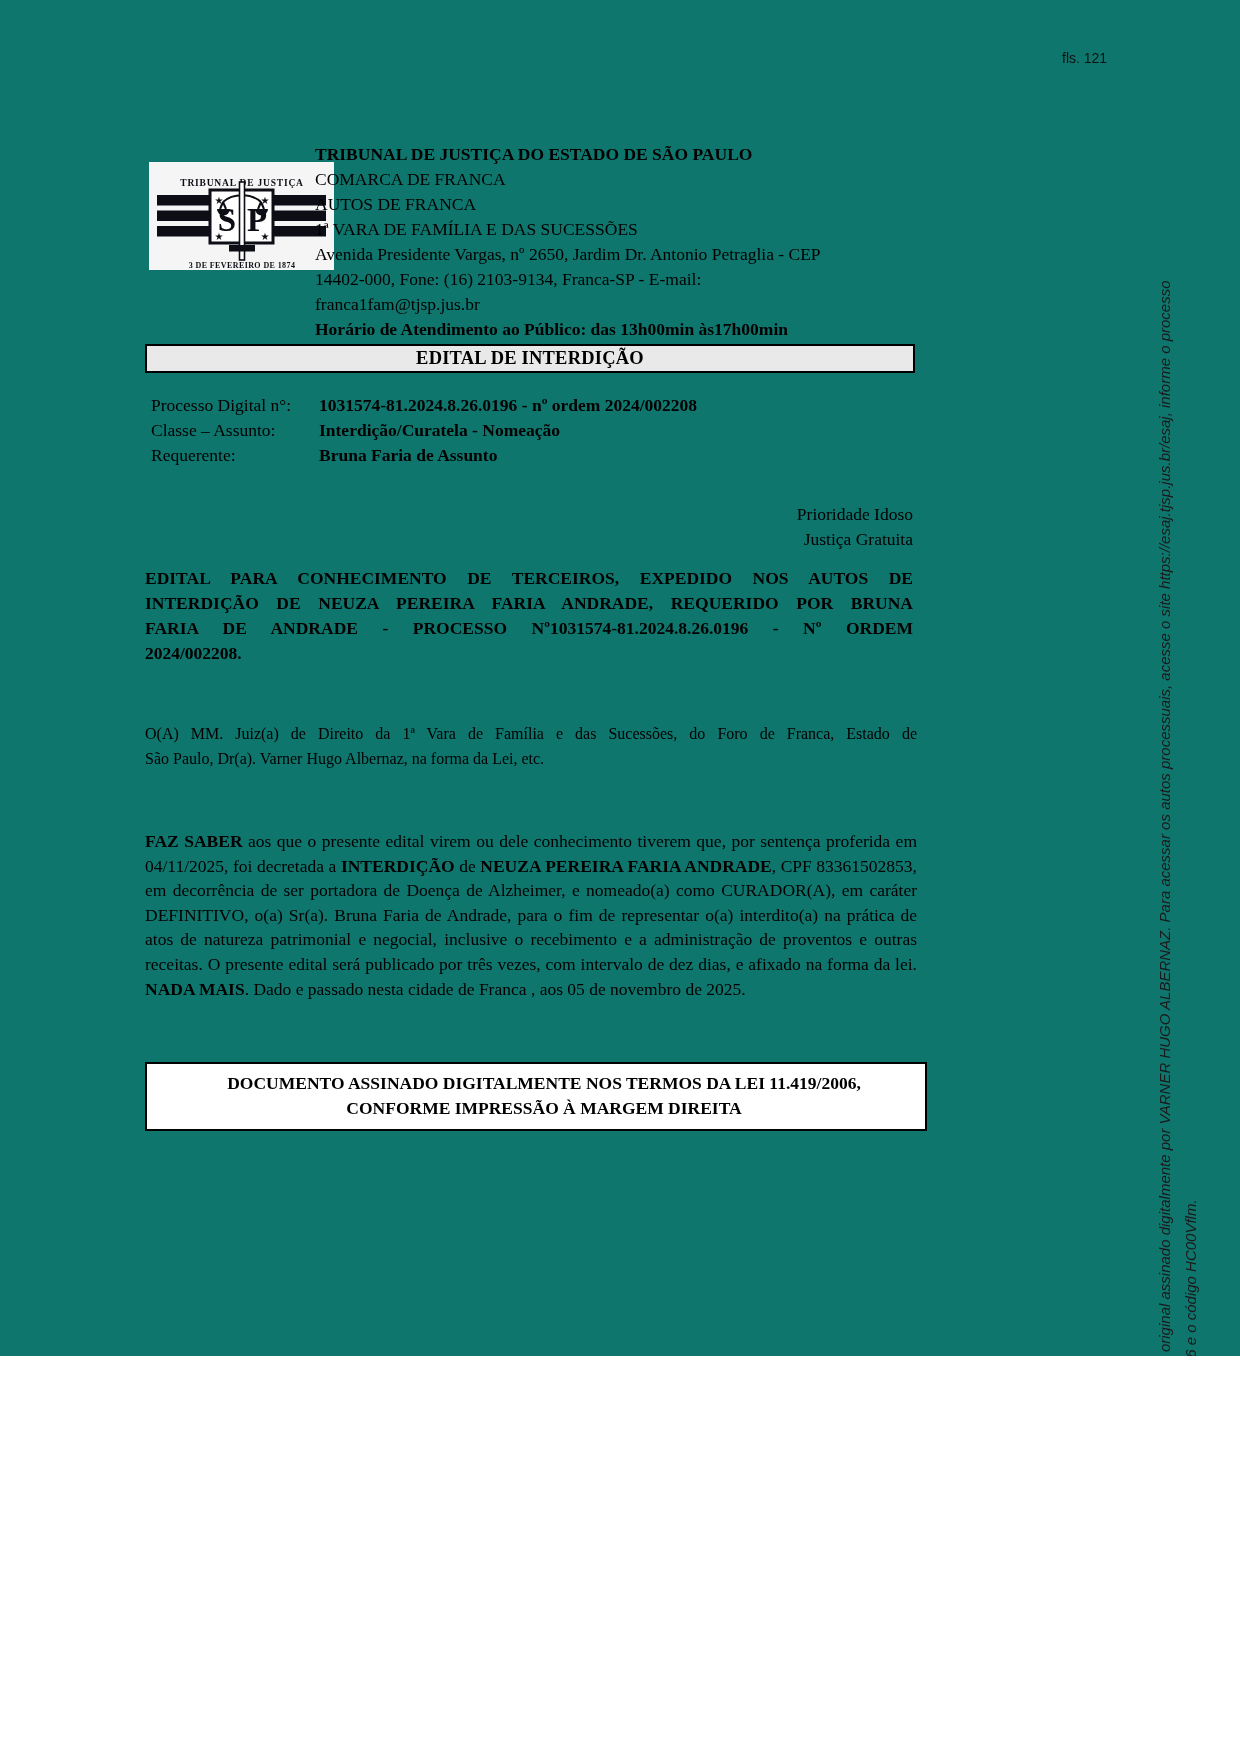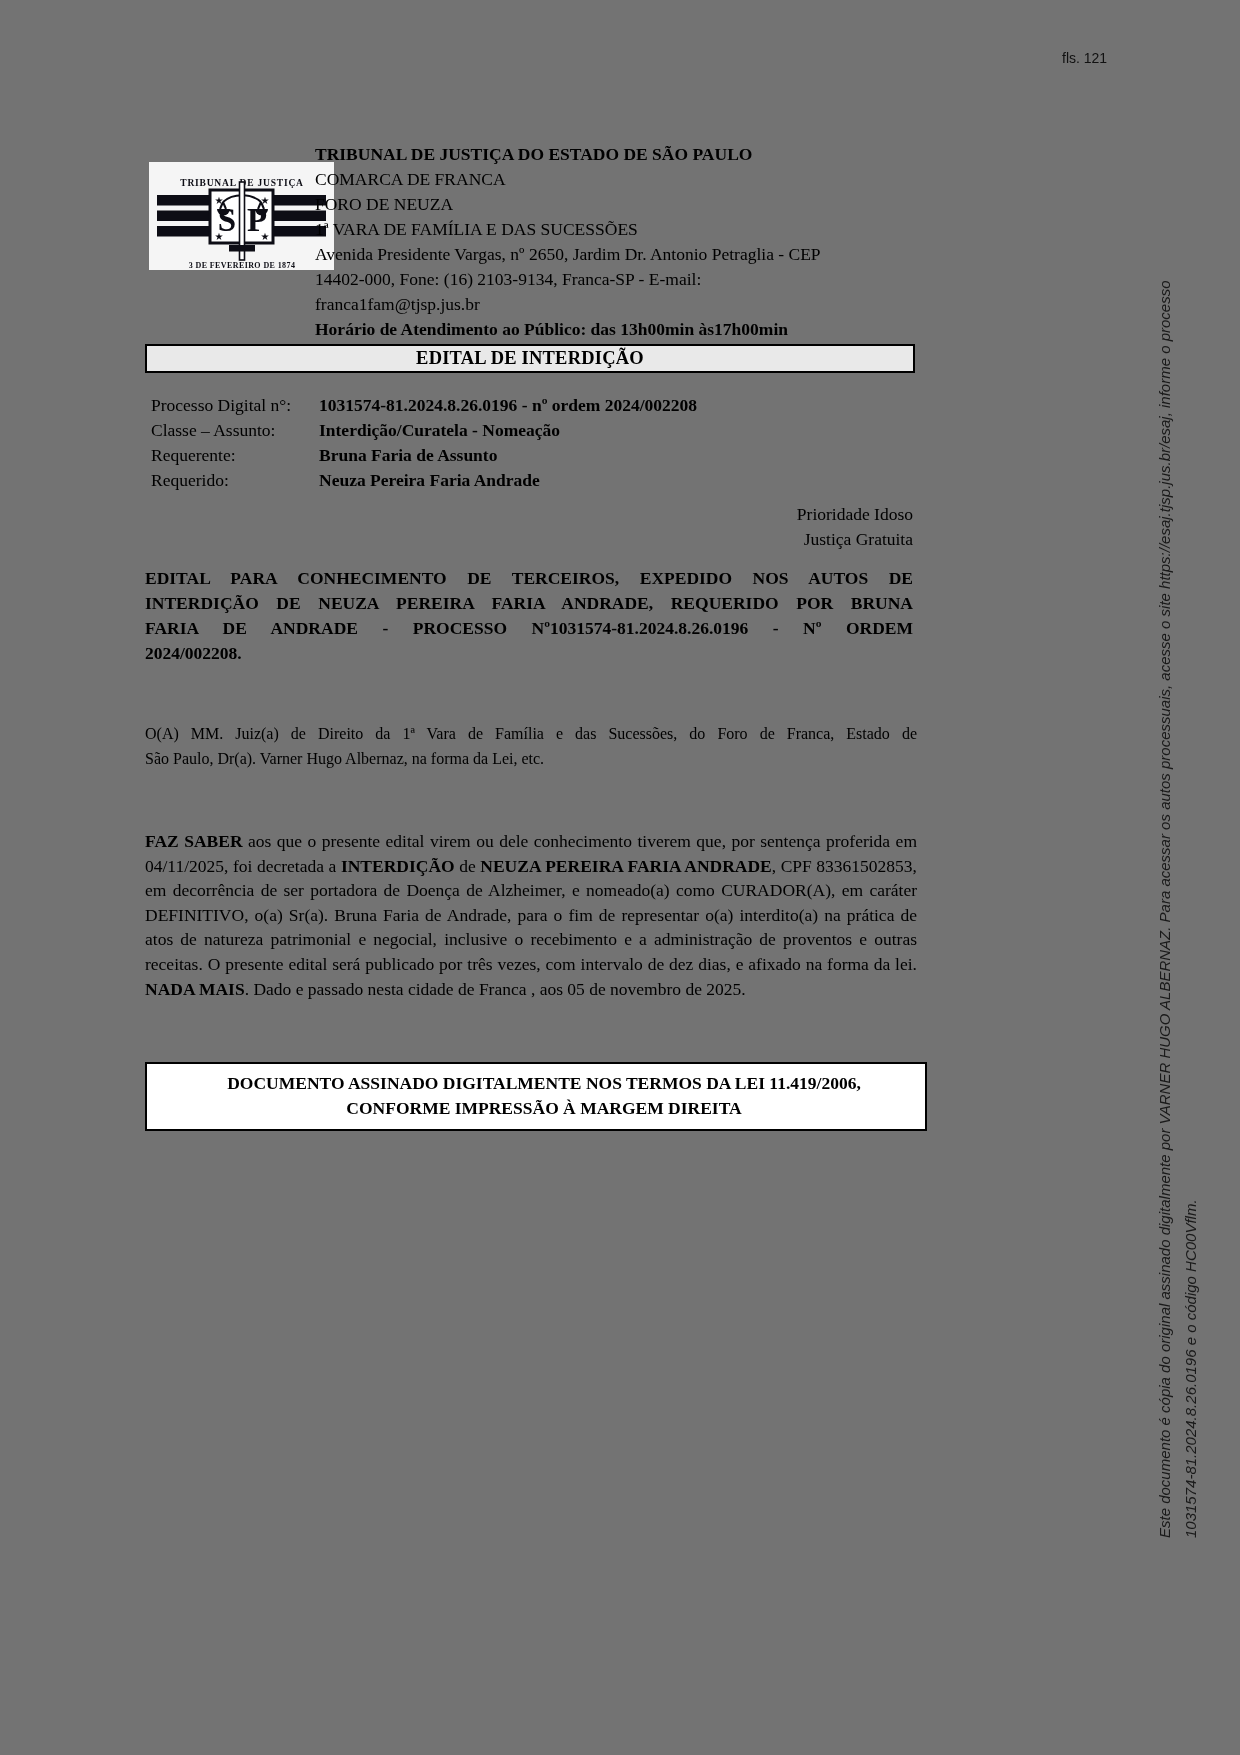--- a/index.html
+++ b/index.html
@@ -1,19 +1,19 @@
 <!DOCTYPE html>
 <html lang="pt"><head>
 <meta charset="utf-8">
 <style>
   html,body{margin:0;padding:0;background:#fff;}
   .page{
     position:relative;
-    width:1240px;height:1755px;
-    background:#737373;
+    width:1240px;height:1356px;
+    background:#0f766e;
     color:#000;
     font-family:"Liberation Serif","DejaVu Serif",serif;
     overflow:hidden;
   }
   .folio{
     position:absolute;left:1062px;top:50px;
     font-family:"Liberation Sans","DejaVu Sans",sans-serif;
     font-size:14px;color:#111;
   }
   
@@ -119,21 +119,21 @@
         <rect x="90.5" y="20" width="5" height="78" fill="#ffffff" stroke="#0d0d15" stroke-width="1.6"></rect>
         <rect x="80" y="83" width="26" height="6.5" fill="#0d0d15"></rect>
       </g>
       <text class="logo-cap" x="93" y="106" text-anchor="middle" font-size="8" letter-spacing="0.4">3 DE FEVEREIRO DE 1874</text>
     </svg>
   </div>
 
   <div class="header">
     <div class="court">TRIBUNAL DE JUSTIÇA DO ESTADO DE SÃO PAULO</div>
     <div>COMARCA DE FRANCA</div>
-    <div>FORO DE NEUZA</div>
+    <div>AUTOS DE FRANCA</div>
     <div>1ª VARA DE FAMÍLIA E DAS SUCESSÕES</div>
     <div>Avenida Presidente Vargas, nº 2650, Jardim Dr. Antonio Petraglia - CEP</div>
     <div>14402-000, Fone: (16) 2103-9134, Franca-SP - E-mail:</div>
     <div>franca1fam@tjsp.jus.br</div>
     <div class="hours">Horário de Atendimento ao Público: das 13h00min às17h00min</div>
   </div>
 
   <div class="title-box">
     <span>EDITAL DE INTERDIÇÃO</span>
   </div>
@@ -143,24 +143,20 @@
       <div class="lbl">Processo Digital n°:</div>
       <div class="val">1031574-81.2024.8.26.0196 - nº ordem 2024/002208</div>
     </div>
     <div class="case-row">
       <div class="lbl">Classe – Assunto:</div>
       <div class="val">Interdição/Curatela - Nomeação</div>
     </div>
     <div class="case-row">
       <div class="lbl">Requerente:</div>
       <div class="val">Bruna Faria de Assunto</div>
-    </div>
-    <div class="case-row">
-      <div class="lbl">Requerido:</div>
-      <div class="val">Neuza Pereira Faria Andrade</div>
     </div>
   </div>
 
   <div class="badges">
     <div>Prioridade Idoso</div>
     <div>Justiça Gratuita</div>
   </div>
 
   <div class="heading-par">
     <div class="jline">EDITAL PARA CONHECIMENTO DE TERCEIROS, EXPEDIDO NOS AUTOS DE</div>

